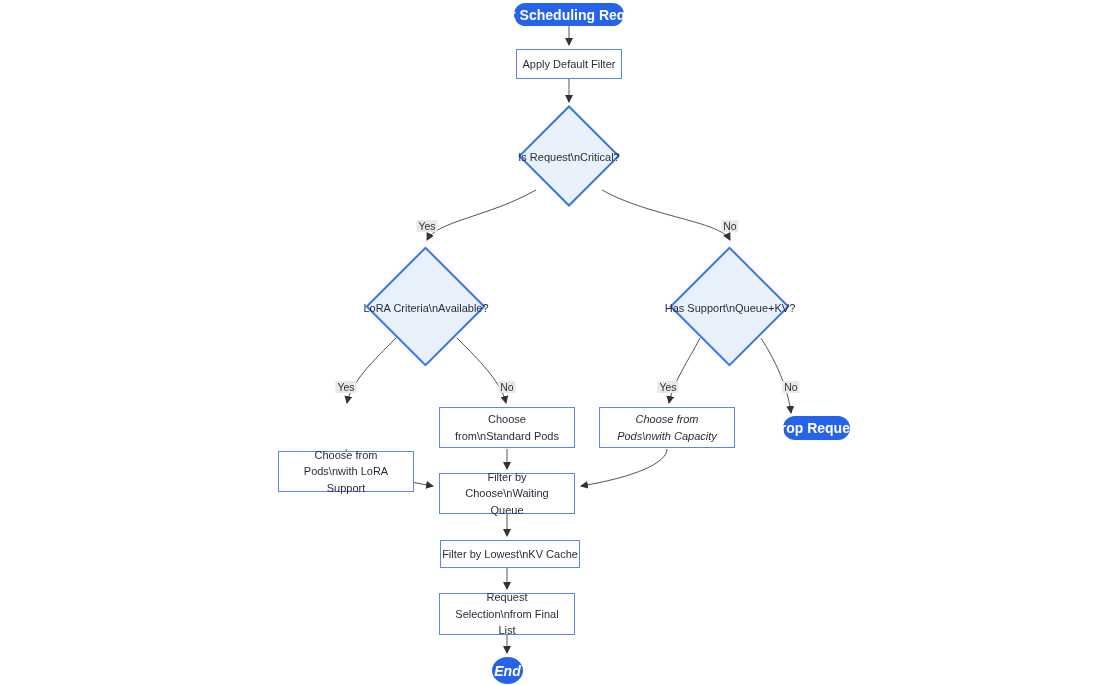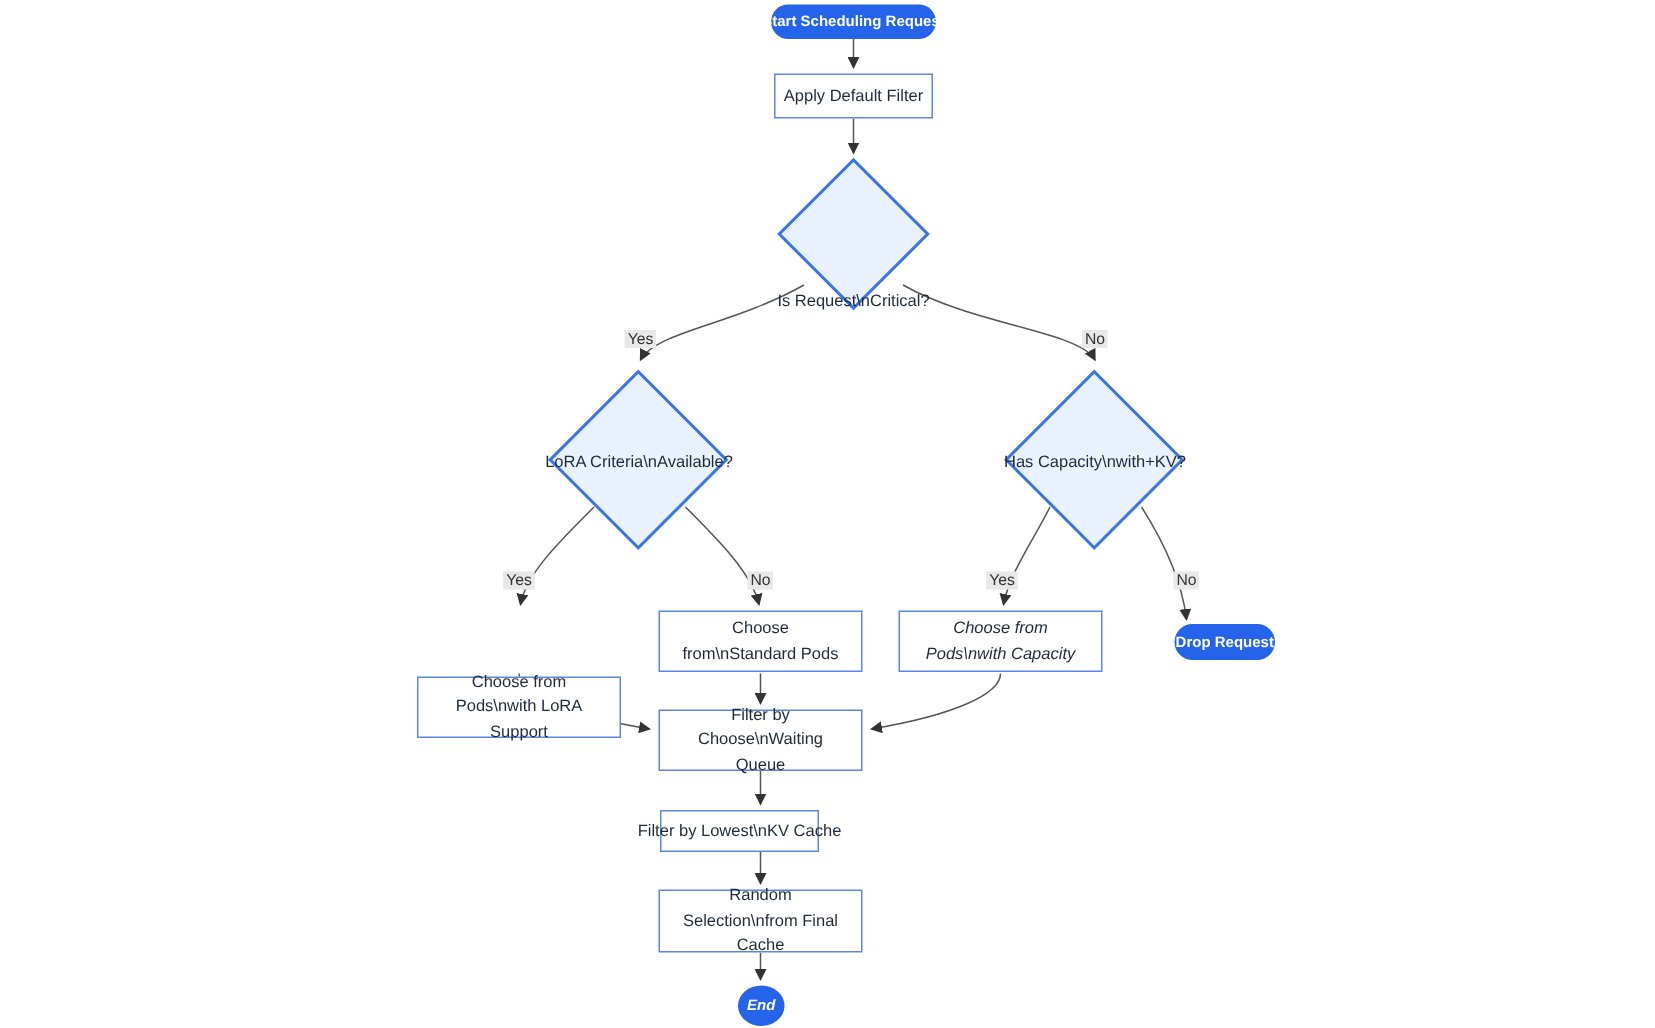--- a/index.html
+++ b/index.html
@@ -34,21 +34,21 @@
   .node-rect.one-line span { white-space: nowrap; }
   .pill {
     position: absolute;
     box-sizing: border-box;
     background: var(--pill-bg, #2563eb);
     color: var(--pill-text, #ffffff);
     border-radius: 13px;
     display: flex;
     align-items: center;
     justify-content: center;
-    font-size: 10px;
+    font-size: 14px;
     font-weight: bold;
     white-space: nowrap;
   }
   .pill.ellipse { border-radius: 50%; }
   .diamond {
     position: absolute;
     box-sizing: border-box;
     background: var(--diamond-bg, #e9f2fc);
     border: 2px solid var(--diamond-border, #3a76e3);
     transform: rotate(45deg);
@@ -94,23 +94,23 @@
     <path class="edge" marker-end="url(#arrow)" d="M667,449 C667,463 635,477 581,486"></path>
     <path class="edge" marker-end="url(#arrow)" d="M507,514 L507,536"></path>
     <path class="edge" marker-end="url(#arrow)" d="M507,568 L507,589"></path>
     <path class="edge" marker-end="url(#arrow)" d="M507,635 L507,653"></path>
   </svg>
 
   <div class="diamond" style="left:533px; top:120px; width:72px; height:72px;"></div>
   <div class="diamond" style="left:383px; top:264px; width:85px; height:85px;"></div>
   <div class="diamond" style="left:687px; top:264px; width:85px; height:85px;"></div>
 
-  <div class="diamond-label" style="left:569px; top:157px;margin-top:44px;">Is Request\nCritical?</div>
+  <div class="diamond-label" style="left:569px; top:157px;">Is Request\nCritical?</div>
   <div class="diamond-label" style="left:426px; top:308px;">LoRA Criteria\nAvailable?</div>
-  <div class="diamond-label" style="left:730px; top:308px;">Has Capacity\nwith+KV?</div>
+  <div class="diamond-label" style="left:730px; top:308px;">Has Support\nQueue+KV?</div>
 
   <div class="pill" style="left:514px; top:3px; width:110px; height:23px;">
     <span>Start Scheduling Request</span>
   </div>
   <div class="pill" style="left:759px; top:416px; width:67px; height:24px;margin-left:24px;">
     <span>Drop Request</span>
   </div>
   <div class="pill ellipse" style="left:492px; top:657px; width:31px; height:27px;font-style:italic;">
     <span>End</span>
   </div>
@@ -123,25 +123,25 @@
   </div>
   <div class="node-rect" style="left:439px; top:407px; width:136px; height:41px;">
     <span>Choose from\nStandard Pods</span>
   </div>
   <div class="node-rect" style="left:599px; top:407px; width:136px; height:41px;font-style:italic;">
     <span>Choose from Pods\nwith Capacity</span>
   </div>
   <div class="node-rect" style="left:439px; top:473px; width:136px; height:41px;">
     <span>Filter by Choose\nWaiting Queue</span>
   </div>
-  <div class="node-rect one-line" style="left:440px; top:540px; width:106px; height:28px;">
+  <div class="node-rect one-line" style="left:440px; top:540px; width:140px; height:28px;">
     <span>Filter by Lowest\nKV Cache</span>
   </div>
   <div class="node-rect" style="left:439px; top:593px; width:136px; height:42px;">
-    <span>Random Selection\nfrom Final Cache</span>
+    <span>Request Selection\nfrom Final List</span>
   </div>
 
   <div class="edge-label" style="left:427px; top:226px;">Yes</div>
   <div class="edge-label" style="left:730px; top:226px;">No</div>
   <div class="edge-label" style="left:346px; top:387px;">Yes</div>
   <div class="edge-label" style="left:507px; top:387px;">No</div>
   <div class="edge-label" style="left:668px; top:387px;">Yes</div>
   <div class="edge-label" style="left:791px; top:387px;">No</div>
 
 </div>

